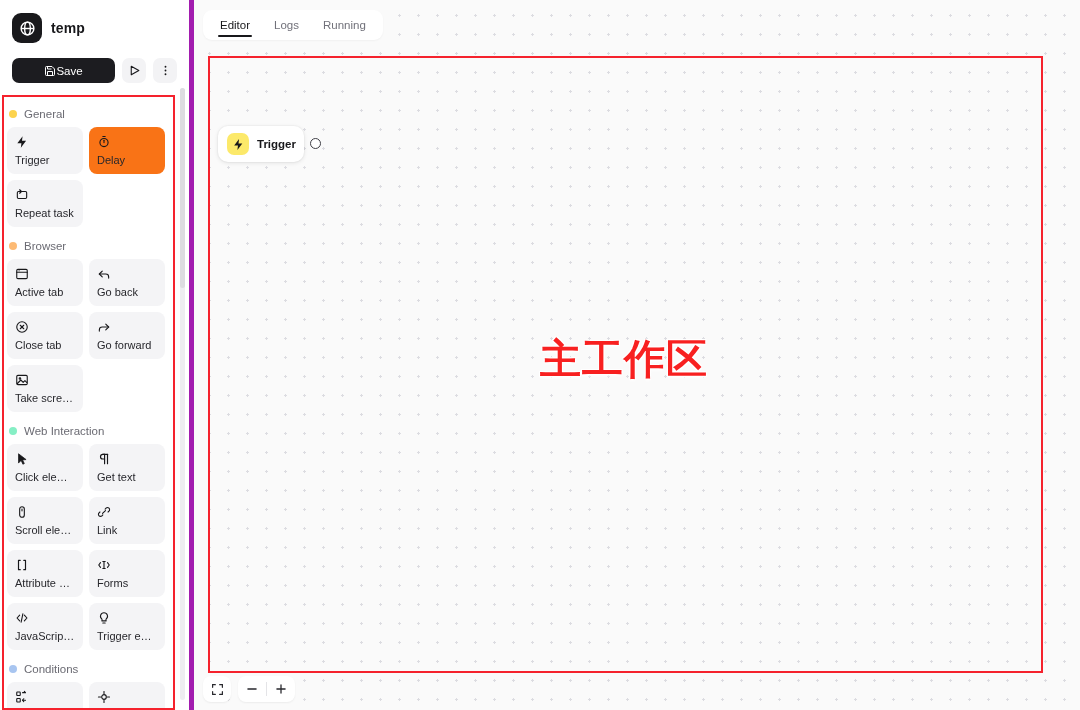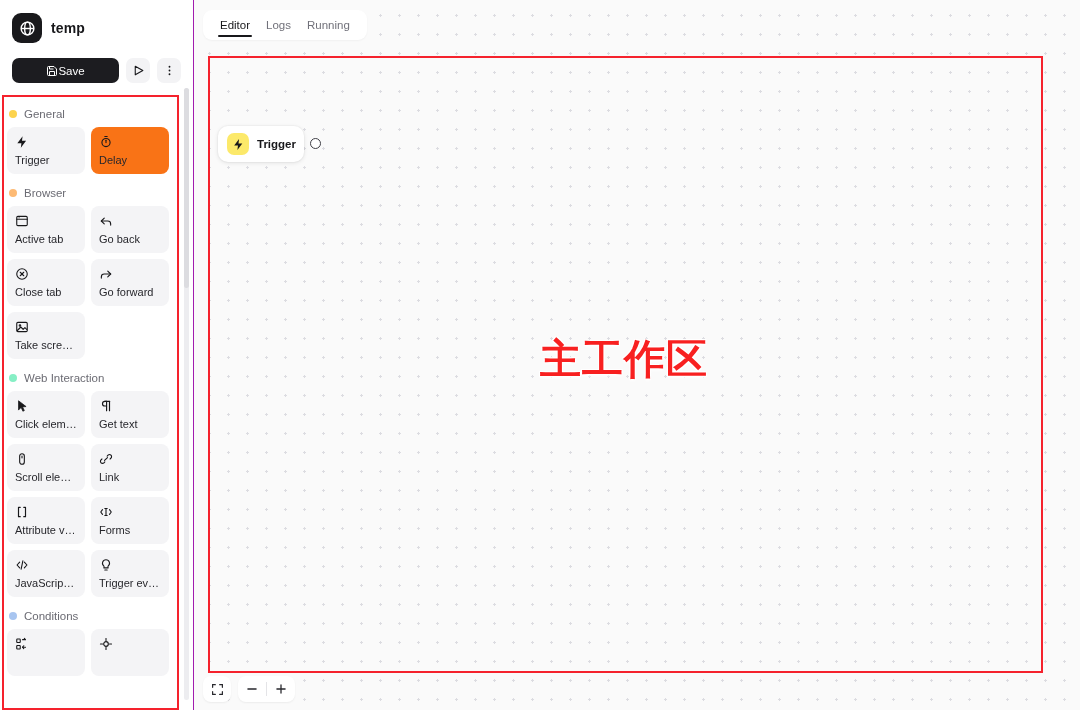--- a/index.html
+++ b/index.html
@@ -16,21 +16,21 @@
     display: flex;
     background: #ffffff;
   }
 
   
   .sidebar {
     position: relative;
     width: 194px;
     height: 710px;
     background: #ffffff;
-    border-right: 1px solid #a21caf;
+    border-right: 5px solid #a21caf;
     flex: 0 0 194px;
     display: flex;
     flex-direction: column;
   }
   .sb-header {
     padding: 12px 12px 0 12px;
   }
   .brand {
     display: flex;
     align-items: center;
@@ -186,21 +186,21 @@
   }
   .tabs {
     position: absolute;
     top: 10px; left: 9px;
     background: #ffffff;
     border-radius: 9px;
     height: 30px;
     display: flex;
     align-items: stretch;
     padding: 0 10px;
-    gap: 2px;
+    gap: 10px;
     box-shadow: 0 1px 2px rgba(0,0,0,.04);
     z-index: 6;
   }
   .tab {
     position: relative;
     display: flex;
     align-items: center;
     padding: 0 7px;
     font-size: 11.5px;
     color: #71717a;
@@ -395,20 +395,29 @@
             </div>
             <div class="block hovered">
               <div class="block-ico">
                 <svg width="14" height="14" viewBox="0 0 24 24" fill="none" stroke="#18181b" stroke-width="1.9" stroke-linecap="round" stroke-linejoin="round">
                   <circle cx="12" cy="13" r="7"></circle>
                   <line x1="12" y1="13" x2="12" y2="9"></line>
                   <line x1="10" y1="2.5" x2="14" y2="2.5"></line>
                 </svg>
               </div>
               <div class="block-label">Delay</div>
+            </div>
+            <div class="block">
+              <div class="block-ico">
+                <svg width="14" height="14" viewBox="0 0 24 24" fill="none" stroke="#18181b" stroke-width="1.9" stroke-linecap="round" stroke-linejoin="round">
+                  <rect x="4" y="6" width="16" height="12" rx="2"></rect>
+                  <polyline points="8 3 11 6 8 9"></polyline>
+                </svg>
+              </div>
+              <div class="block-label">Repeat task</div>
             </div>
           </div>
           <div class="group-spacer"></div>
           <div class="group-label">
             <span class="group-dot" style="background: rgb(253, 186, 116);"></span>
             <span>Browser</span>
           </div>
           <div class="block-grid">
             <div class="block">
               <div class="block-ico">

